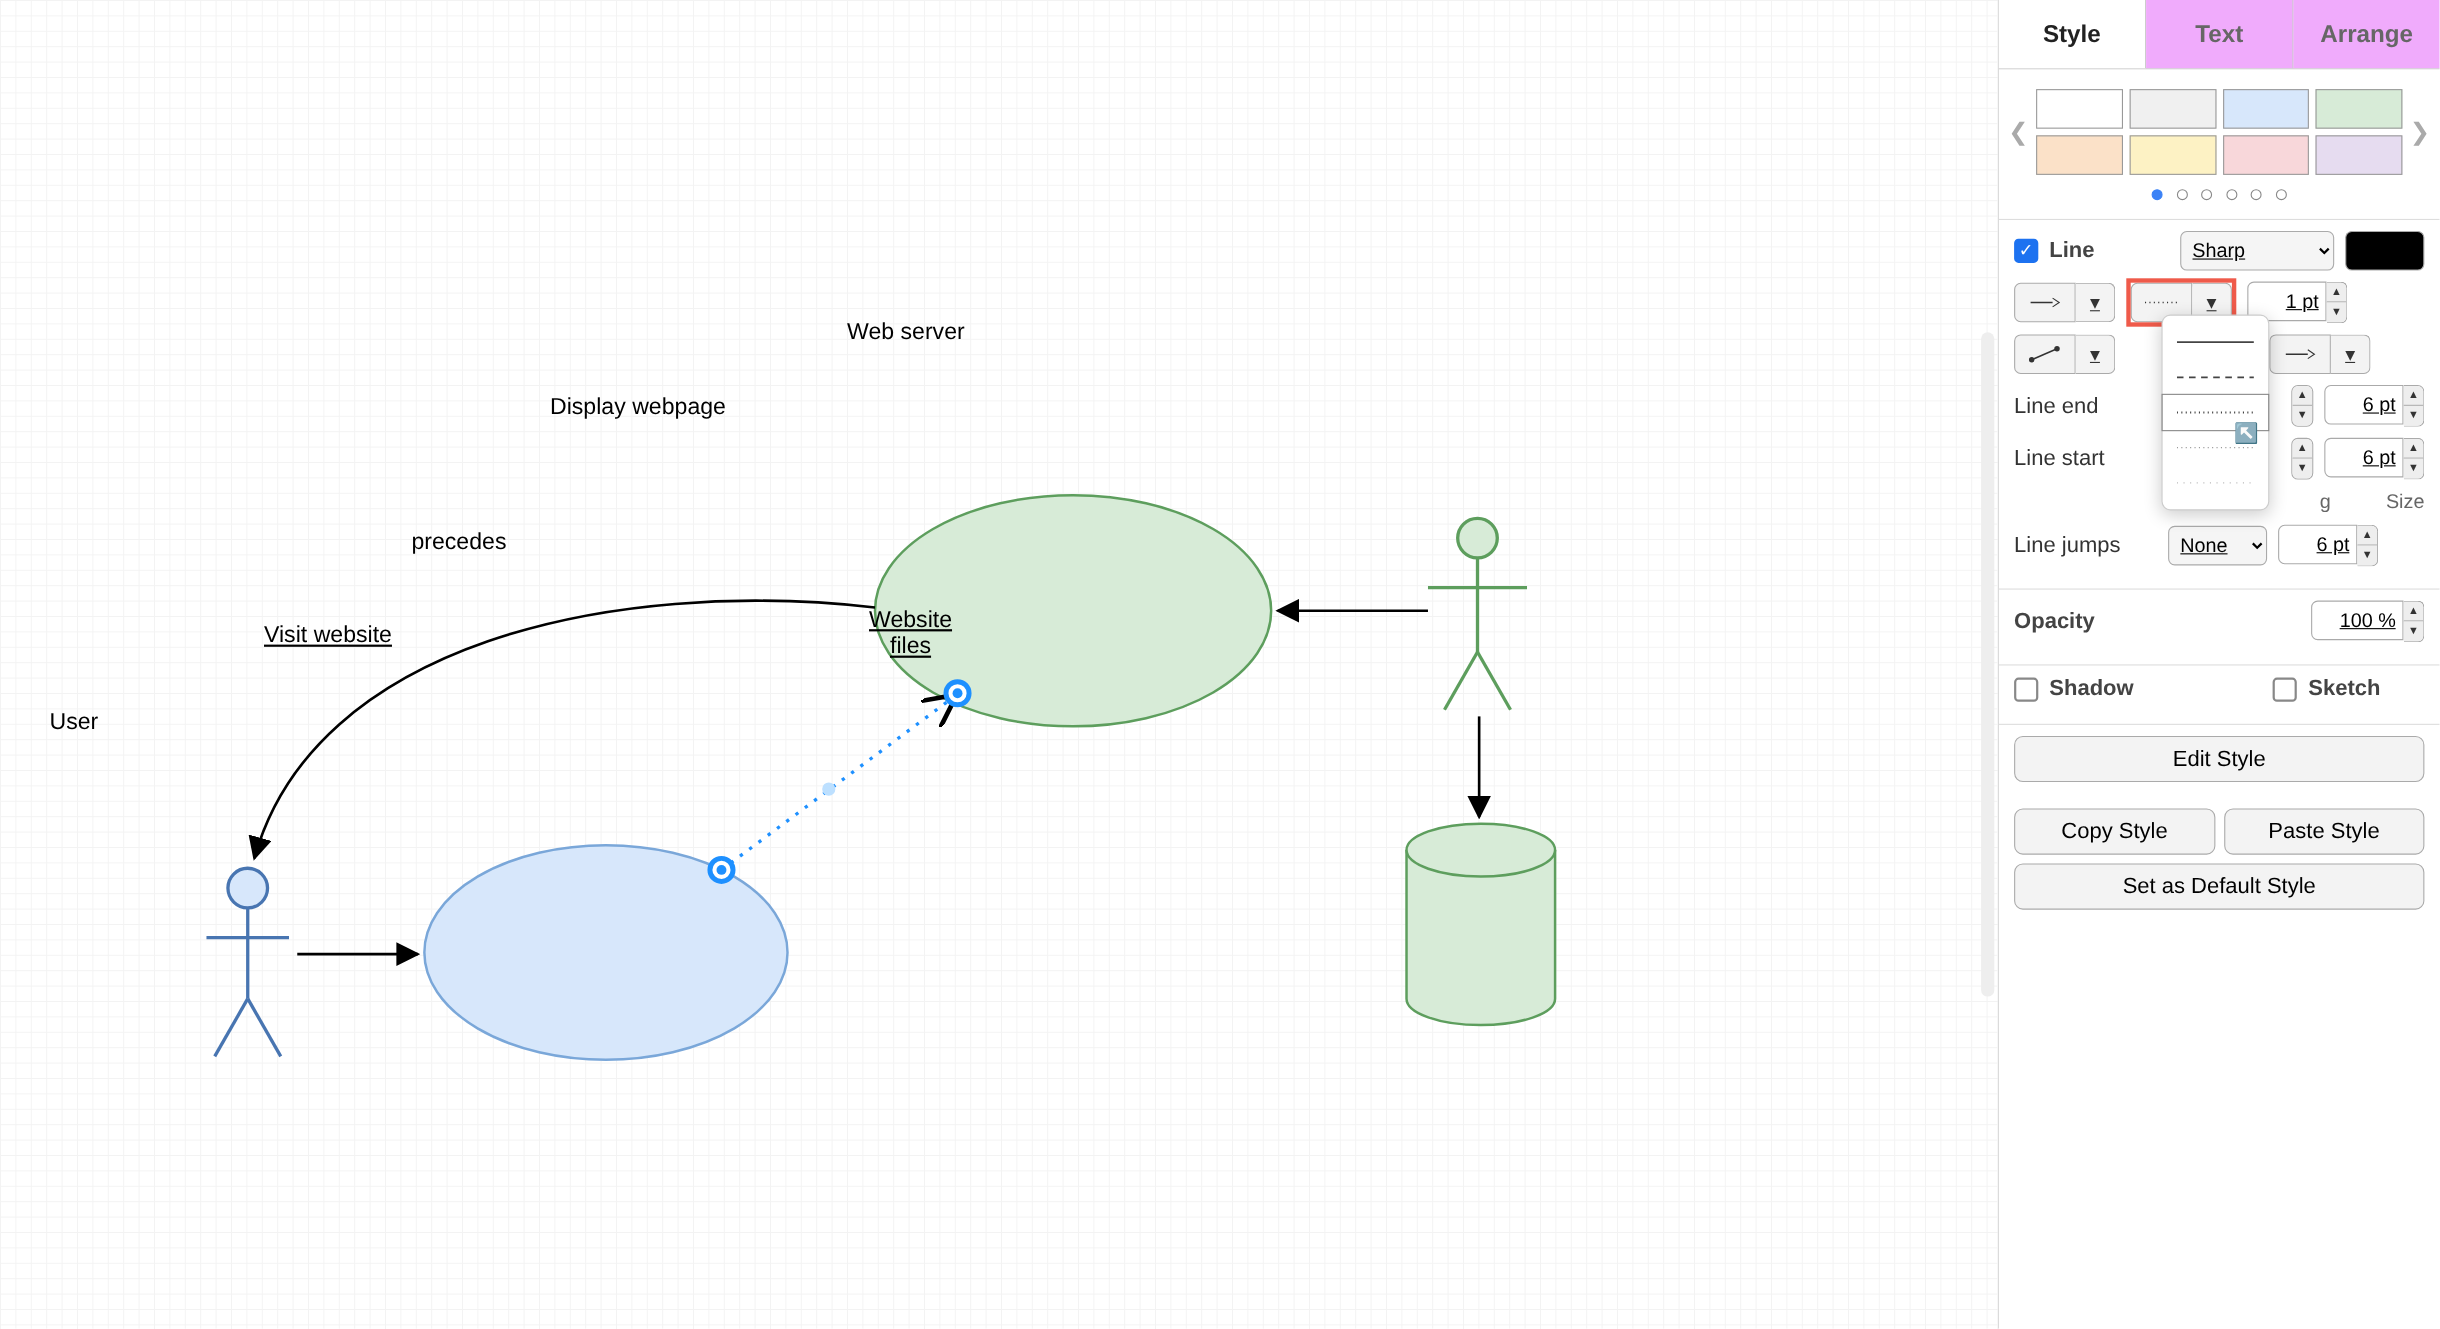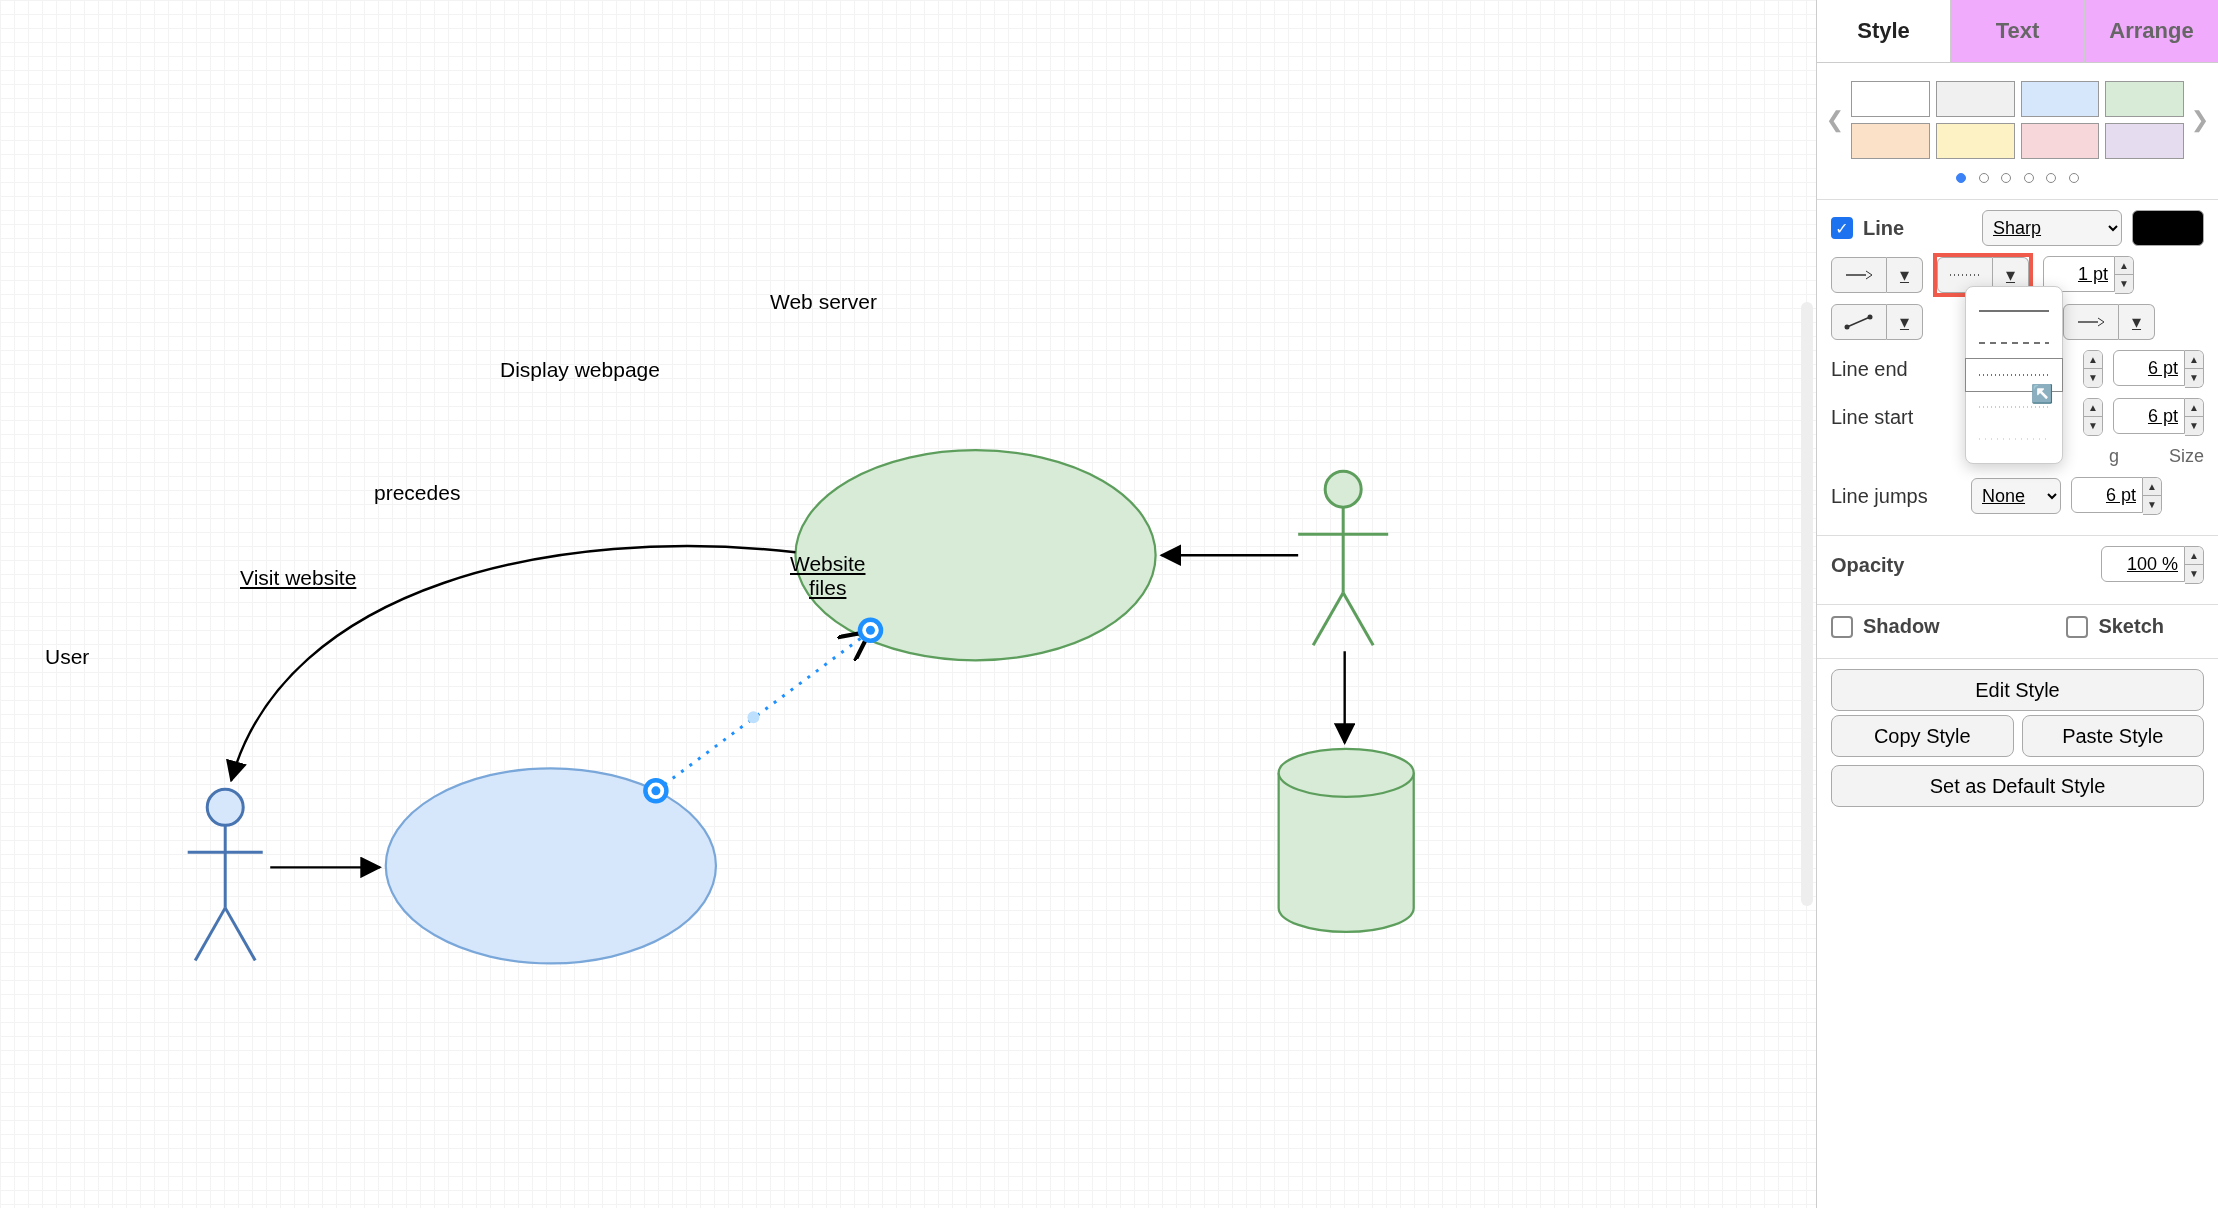--- a/index.html
+++ b/index.html
@@ -315,21 +315,21 @@
       <span class="checkbox"></span>
       <span class="label-strong">Shadow</span>
       <span style="flex:1"></span>
       <span class="checkbox"></span>
       <span class="label-strong">Sketch</span>
       <span style="width:30px"></span>
     </div>
   </div>
 
   <div class="section">
-    <div class="btnrow" style="margin-bottom:4px;">
+    <div class="btnrow" style="margin-bottom:24px;">
       <button class="bigbtn">Edit Style</button>
     </div>
     <div class="btnrow" style="margin-bottom:8px;">
       <button class="bigbtn">Copy Style</button>
       <button class="bigbtn">Paste Style</button>
     </div>
     <div class="btnrow">
       <button class="bigbtn">Set as Default Style</button>
     </div>
   </div>

